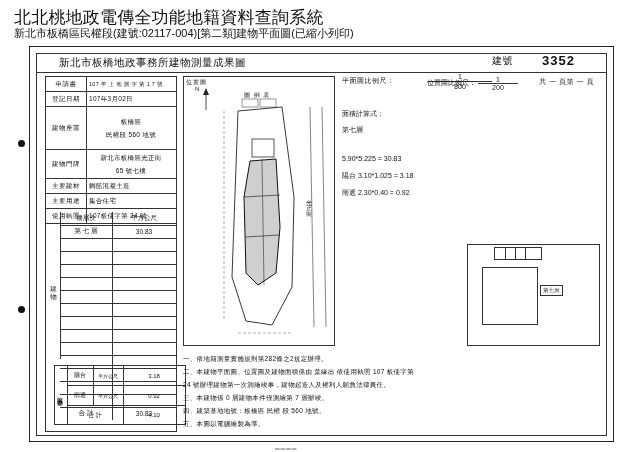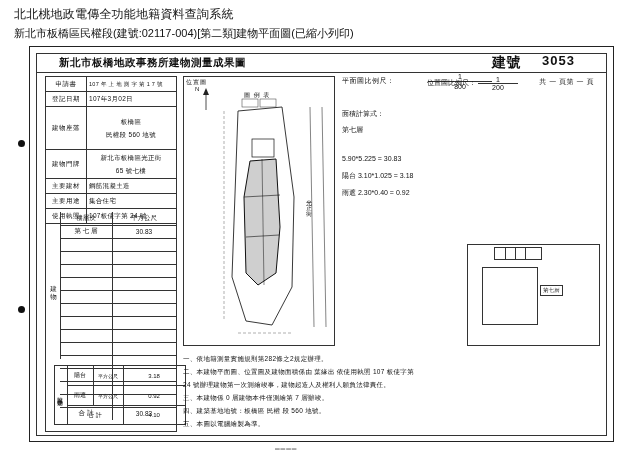--- a/index.html
+++ b/index.html
@@ -6,30 +6,30 @@
   body{
     width:640px;height:452px;
     background:#ffffff;
     font-family:"Liberation Sans", sans-serif;
     color:#111;
     overflow:hidden;
     position:relative;
   }
   
   .hdr{position:absolute;left:0;top:0;width:640px;height:46px;}
-  .hdr-title{position:absolute;left:14px;top:6px;font-size:12px;letter-spacing:.2px;color:#111;}
+  .hdr-title{position:absolute;left:14px;top:6px;font-size:17px;letter-spacing:.2px;color:#111;}
   .hdr-sub{position:absolute;left:14px;top:26px;font-size:11px;color:#111;}
   .hdr-date{position:absolute;left:370px;top:11px;font-size:9px;color:#111;}
   
   .sheet{position:absolute;left:29px;top:46px;width:583px;height:394px;border:1px solid #222;background:#fff;}
   .sheet-inner{position:absolute;left:6px;top:6px;width:569px;height:381px;border:1px solid #333;}
   .sheet-hd{position:absolute;left:0;top:0;width:100%;height:18px;}
-  .sh-t1{position:absolute;left:22px;top:2px;font-size:10.5px;font-weight:bold;letter-spacing:.5px;}
+  .sh-t1{position:absolute;left:22px;top:2px;font-size:10.5px;font-weight:normal;letter-spacing:.5px;}
   .sh-t2{position:absolute;left:277px;top:2px;font-size:10.5px;font-weight:bold;letter-spacing:1px;}
-  .sh-t3{position:absolute;left:455px;top:0px;font-size:14px;font-weight:bold;letter-spacing:.5px;}
+  .sh-t3{position:absolute;left:455px;top:0px;font-size:10px;font-weight:normal;letter-spacing:.5px;}
   .sh-t4{position:absolute;left:505px;top:-1px;font-size:13px;font-weight:bold;letter-spacing:1px;}
   .hrule{position:absolute;left:0;width:100%;height:0;border-top:1px solid #333;}
 
   
   .ltab{position:absolute;left:8px;top:22px;width:130px;height:354px;border:1px solid #333;font-size:6.5px;}
   .ltab .row{position:relative;height:14px;border-bottom:1px solid #333;}
   .ltab .lbl{position:absolute;left:0;top:0;width:40px;height:100%;border-right:1px solid #333;
        display:flex;align-items:center;justify-content:center;letter-spacing:.5px;}
   .ltab .val{position:absolute;left:40px;top:0;right:0;height:100%;display:flex;align-items:center;
        padding-left:3px;letter-spacing:.3px;}
@@ -92,21 +92,21 @@
   <div class="hdr-title">北北桃地政電傳全功能地籍資料查詢系統</div>
   <div class="hdr-sub">新北市板橋區民權段(建號:02117-004)[第二類]建物平面圖(已縮小列印)</div>
 </div>
 
 <div class="sheet">
   <div class="sheet-inner">
 
     <div class="sheet-hd">
       <div class="sh-t1">新北市板橋地政事務所建物測量成果圖</div>
       <div class="sh-t3">建號</div>
-      <div class="sh-t4">3053</div>
+      <div class="sh-t4">3352</div>
     </div>
     <div class="hrule" style="top:18px;"></div>
 
     <div class="ltab">
       <div class="row">
         <div class="lbl">申請書</div>
         <div class="val" style="font-size:5.5px">107 年 上 地 測 字 第 1 7 號</div>
       </div>
       <div class="row">
         <div class="lbl">登記日期</div>

